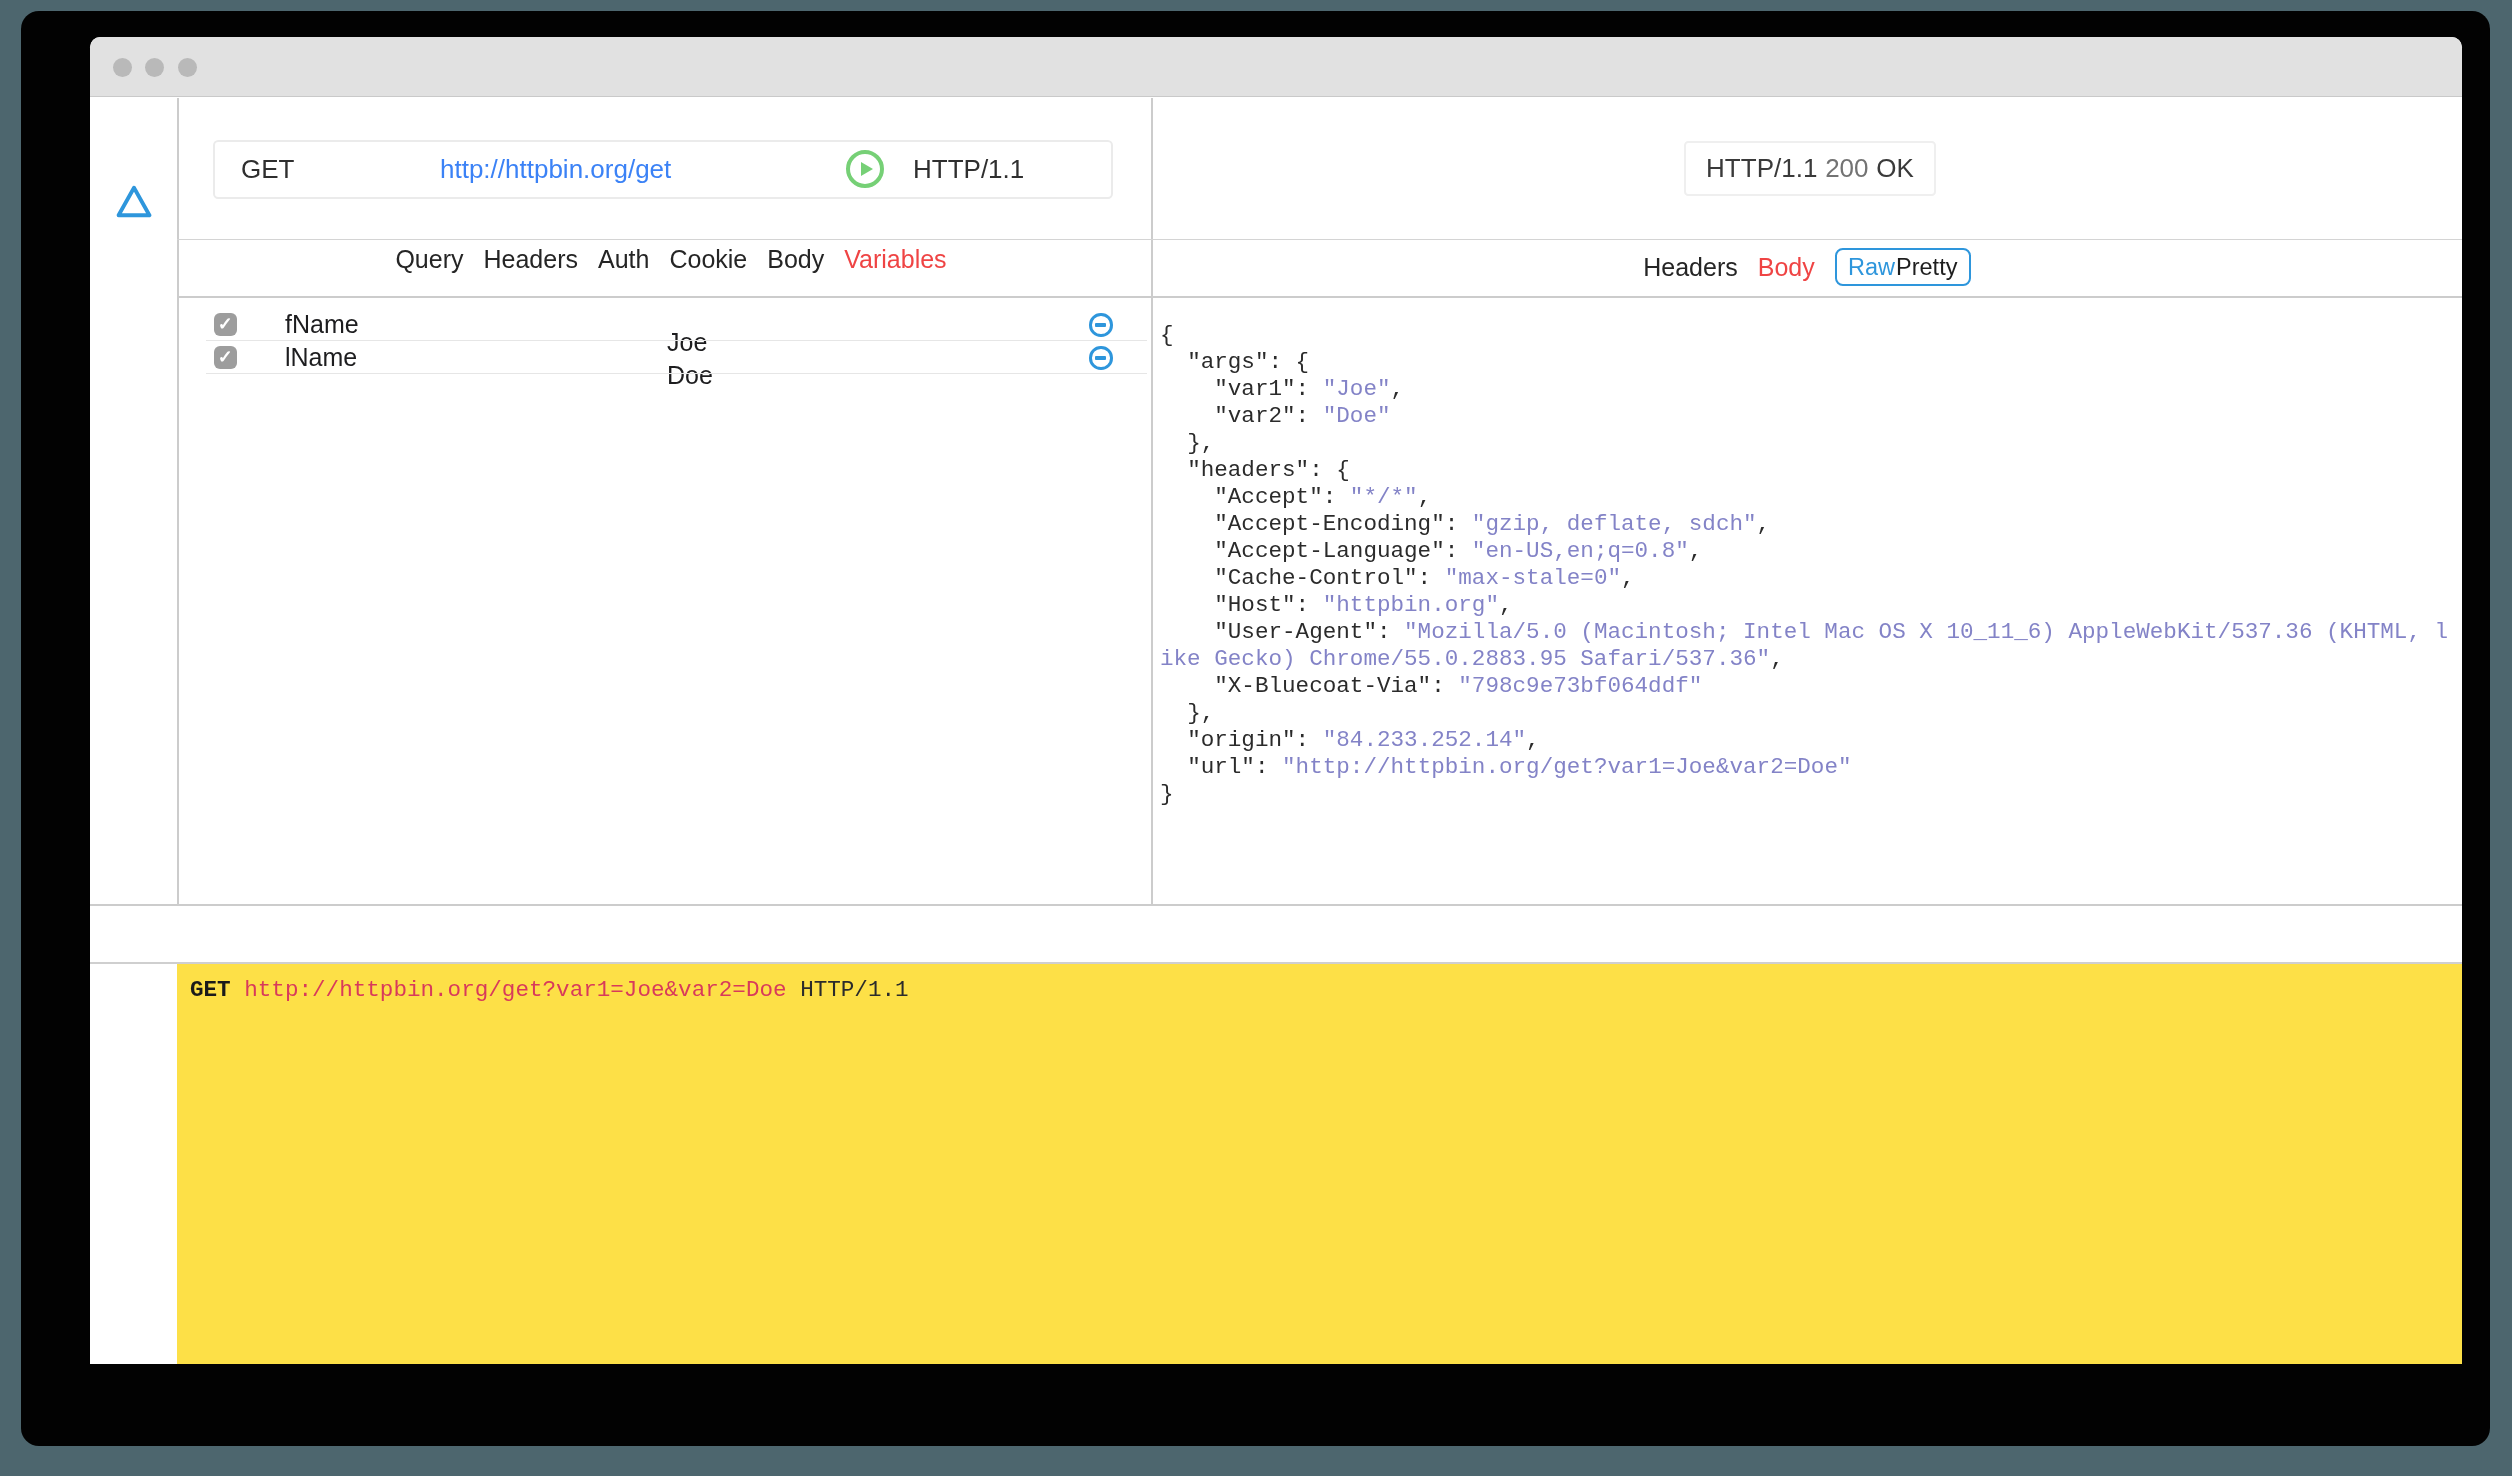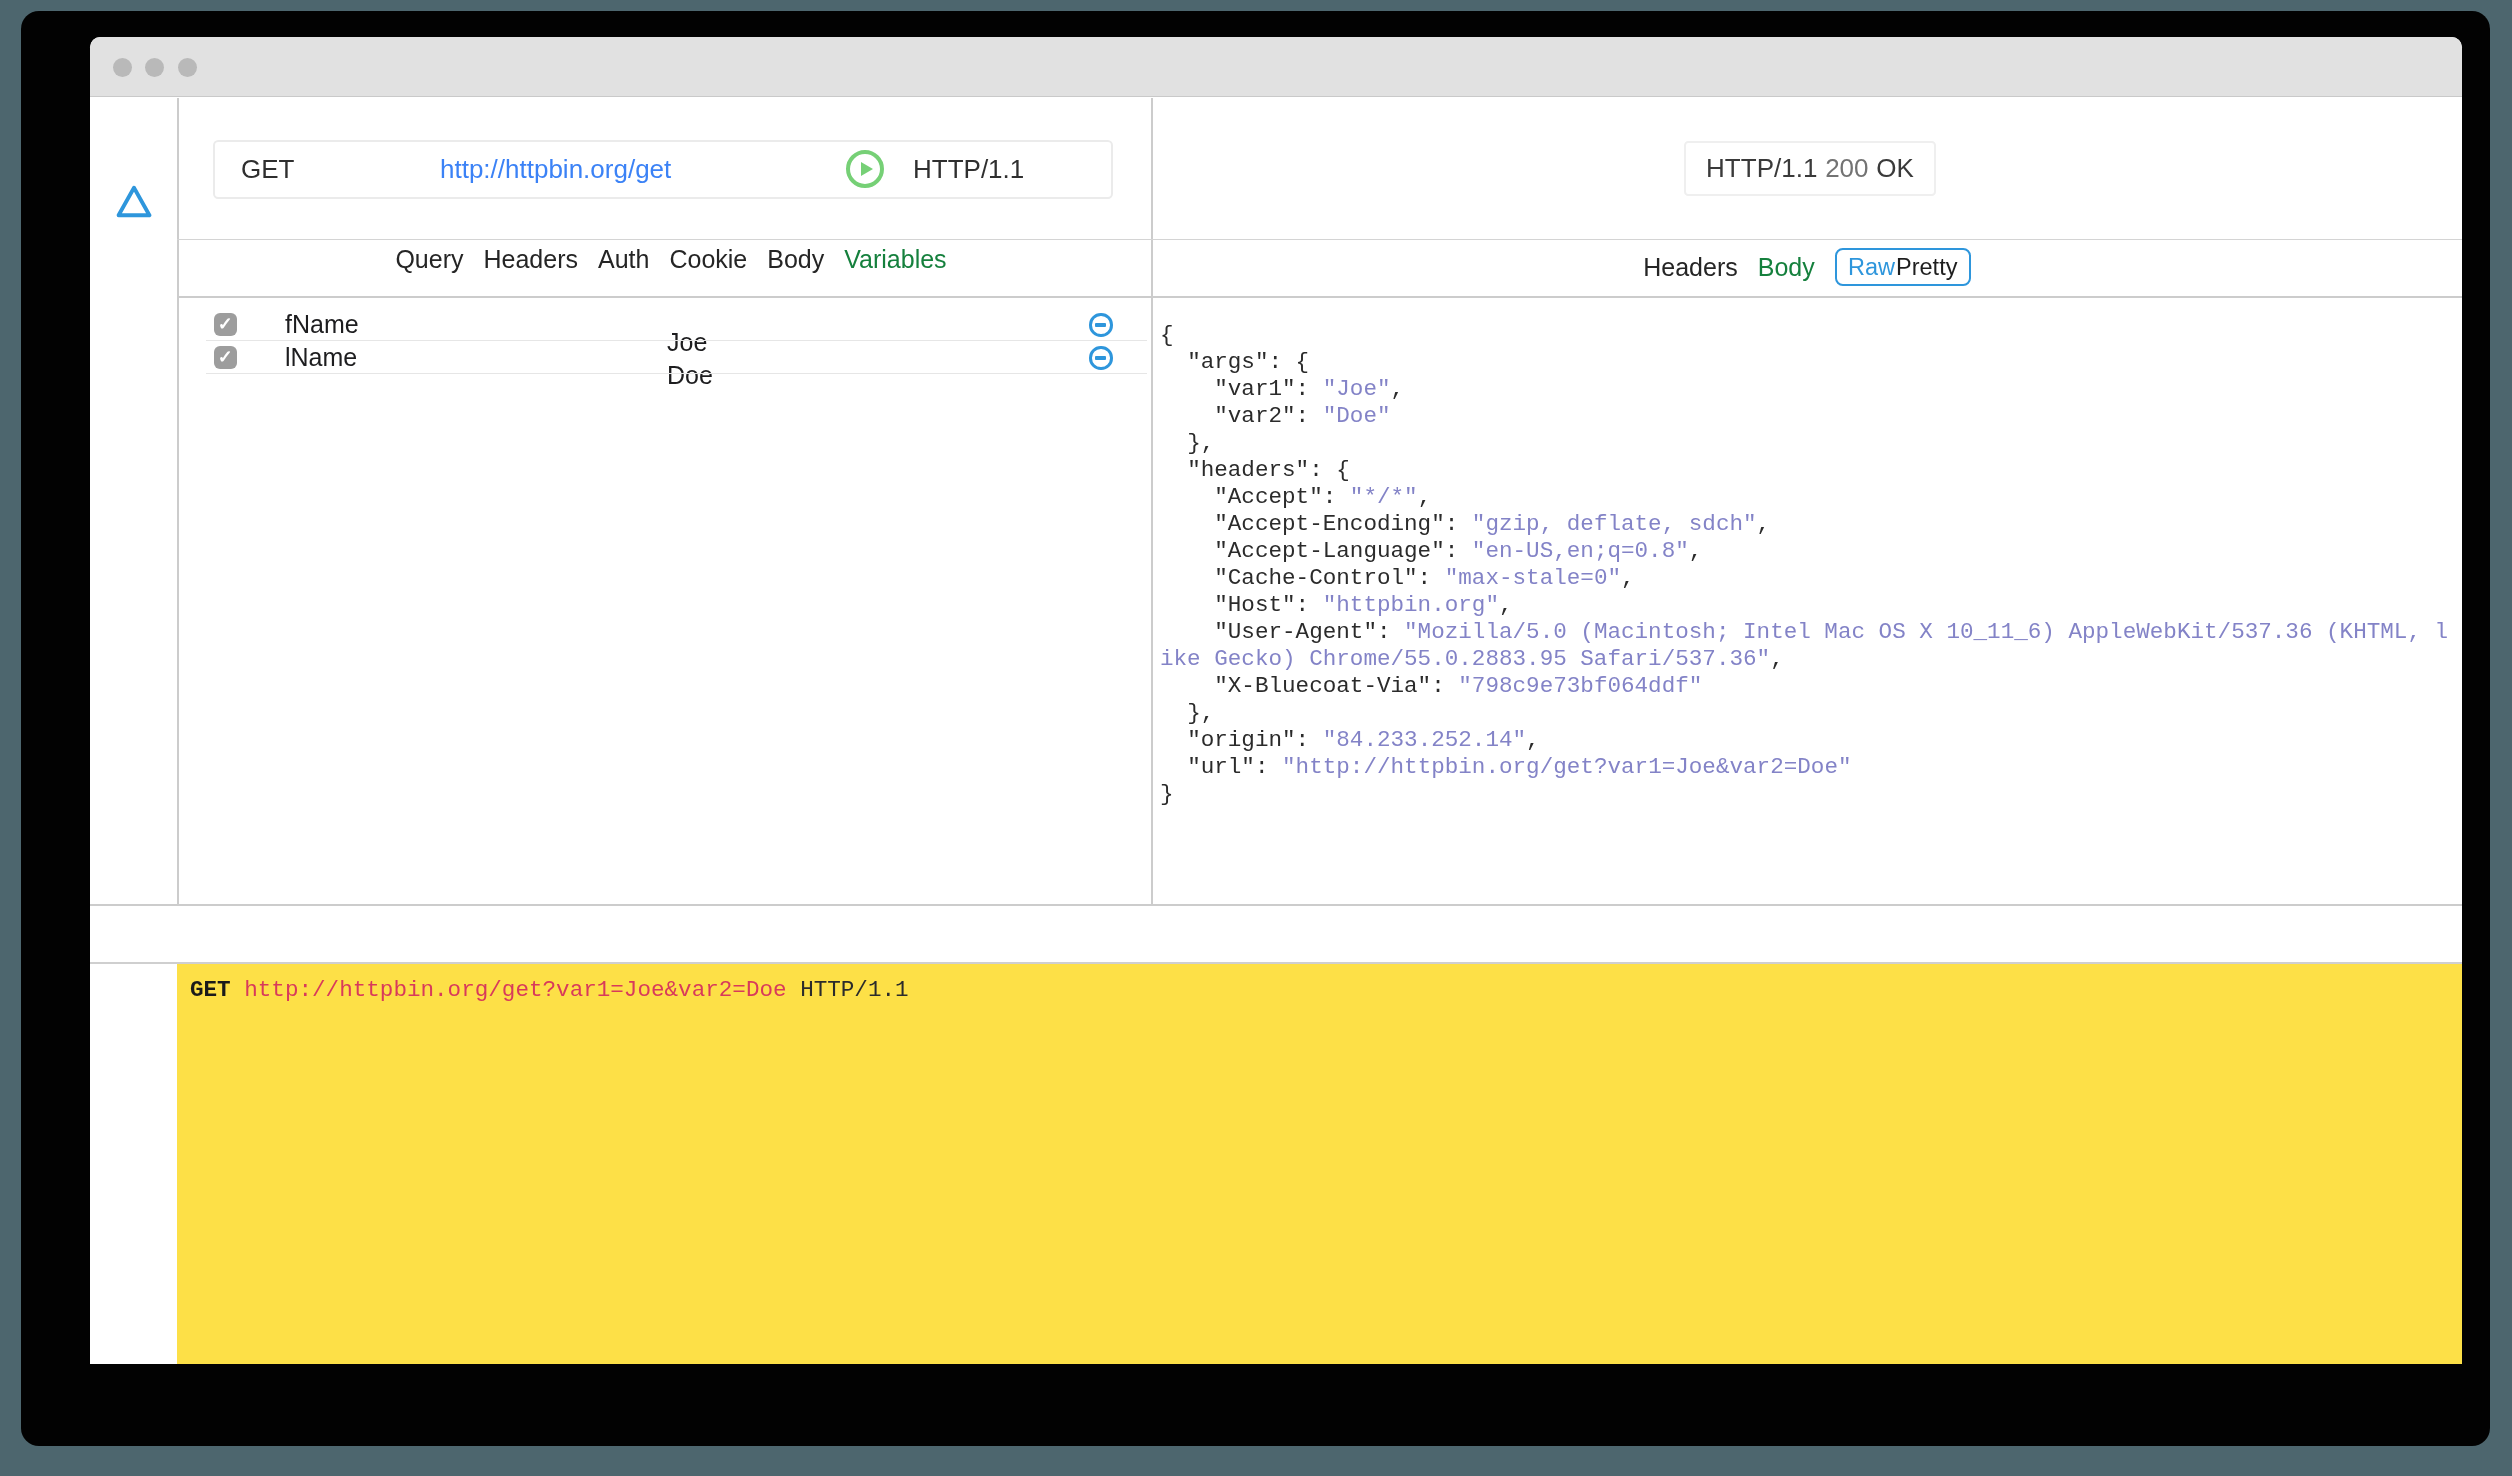--- a/index.html
+++ b/index.html
@@ -65,21 +65,21 @@
     display:flex; align-items:center; justify-content:center; gap:7.8px;
     font-size:26px; color:#3a3a3a; white-space:nowrap;
   }
   .status-box .code { color:#737373; }
 
   
   .tabs-left  { position:absolute; left:94px;  top:202px; width:974px; height:40px; }
   .tabs-right { position:absolute; left:1062px; top:202px; width:1310px; height:56px; }
   .tabs-left, .tabs-right { display:flex; align-items:center; justify-content:center; gap:20px; font-size:25px; color:#252525; }
   .tab { cursor:pointer; white-space:nowrap; }
-  .tab.active { color:#15803d; }
+  .tab.active { color:#ef4444; }
   .raw-pretty {
     display:flex; align-items:center; gap:1px;
     border:2.2px solid #2e96dc; border-radius:7.8px; padding:3.5px 11.3px;
     font-size:23.5px; color:#1e1e1e;
   }
   .raw-pretty .opt.selected { color:#2e96dc; }
 
   
   .vrow { position:absolute; left:87px; width:974px; height:33px; line-height:33px; font-size:25px; color:#1d1d1f; }
   .vrow.r1 { top:271px; } .vrow.r2 { top:304px; } .vrow.r3 { top:342px; }

